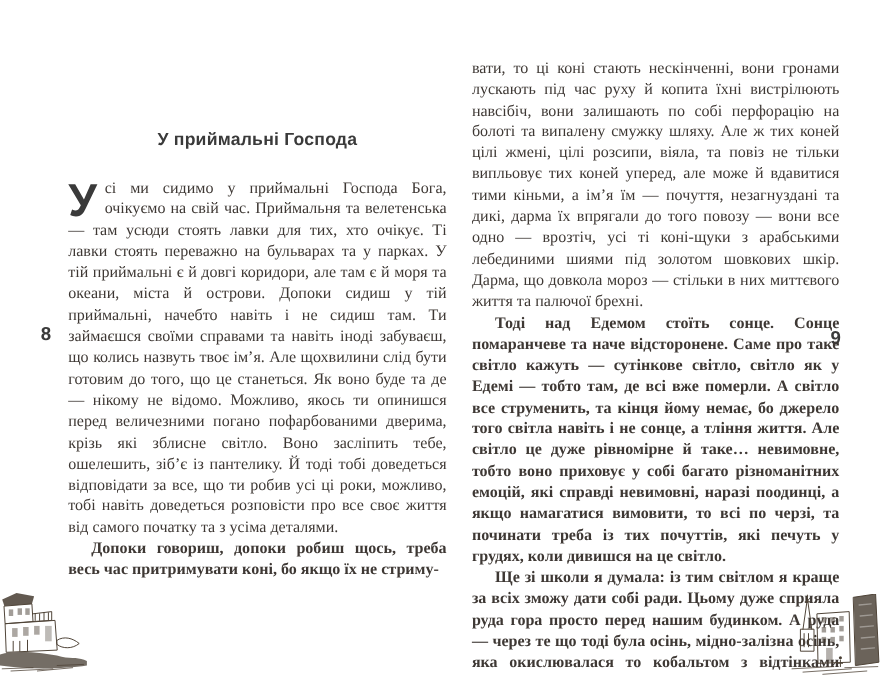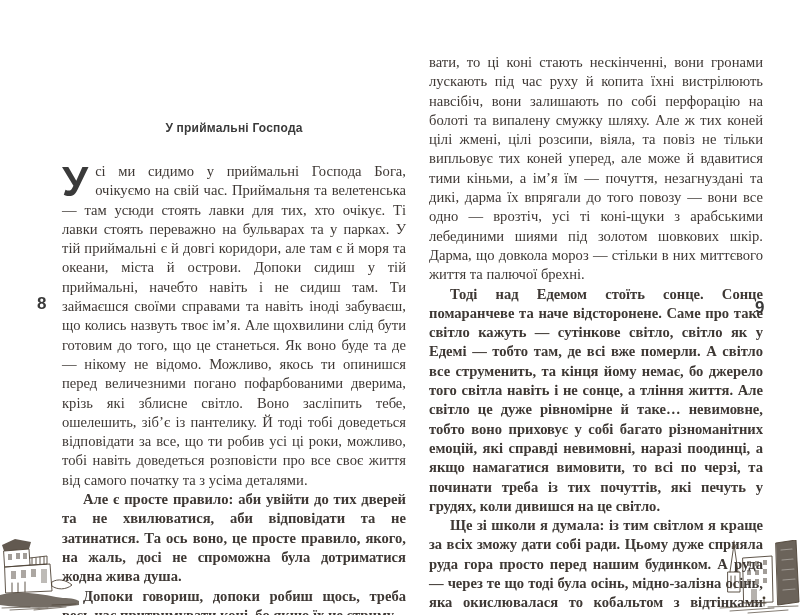--- a/index.html
+++ b/index.html
@@ -4,21 +4,21 @@
 <style>
   html,body{margin:0;padding:0;background:#ffffff;}
   .spread{
     position:relative;width:800px;height:615px;background:#ffffff;overflow:hidden;
     font-family:"Liberation Serif", serif;color:#3e3834;
   }
   .text-col{position:absolute;text-align:justify;font-size:14.6px;line-height:19.3px;}
   .left-col{left:62px;top:116px;width:344px;}
   .right-col{left:429px;top:53px;width:334px;}
   .chapter-heading{
-    font-family:"Liberation Sans", sans-serif;font-weight:bold;font-size:12px;
+    font-family:"Liberation Sans", sans-serif;font-weight:bold;font-size:16px;
     line-height:24px;color:#3a3a3a;text-align:center;margin:0 0 22px 0;letter-spacing:.2px;
   }
   .para{margin:0;padding:0;}
   .para.indent{text-indent:21px;font-weight:bold;}
   .dropcap{
     float:left;font-family:"Liberation Sans", sans-serif;font-weight:bold;
     font-size:42px;line-height:33px;padding:3px 7px 0 0;color:#3a3a3a;
   }
   .pagenum{
     position:absolute;font-family:"Liberation Sans", sans-serif;font-weight:bold;
@@ -35,21 +35,20 @@
 
 <div class="spread">
 
   <div class="pagenum pagenum-left">8</div>
 
   <div class="pagenum pagenum-right">9</div>
 
   <div class="text-col left-col">
     <h1 class="chapter-heading">У приймальні Господа</h1>
     <p class="para"><span class="dropcap">У</span><span>сі ми сидимо у приймальні Господа Бога, очікуємо на свій час. Приймальня та велетенська — там усюди стоять лавки для тих, хто очікує. Ті лавки стоять переважно на бульварах та у парках. У тій приймальні є й довгі коридори, але там є й моря та океани, міста й острови. Допоки сидиш у тій приймальні, начебто навіть і не сидиш там. Ти займаєшся своїми справами та навіть іноді забуваєш, що колись назвуть твоє ім’я. Але щохвилини слід бути готовим до того, що це станеться. Як воно буде та де — нікому не відомо. Можливо, якось ти опинишся перед величезними погано пофарбованими дверима, крізь які зблисне світло. Воно засліпить тебе, ошелешить, зіб’є із пантелику. Й тоді тобі доведеться відповідати за все, що ти робив усі ці роки, можливо, тобі навіть доведеться розповісти про все своє життя від самого початку та з усіма деталями.</span></p>
-    <p class="para indent">Але є просте правило: аби увійти до тих дверей та не хвилюватися, аби відповідати та не затинатися. Та ось воно, це просте правило, якого, на жаль, досі не спроможна була дотриматися жодна жива душа.</p>
     <p class="para indent">Допоки говориш, допоки робиш щось, треба весь час притримувати коні, бо якщо їх не стриму-</p>
   </div>
 
   <div class="text-col right-col">
     <p class="para">вати, то ці коні стають нескінченні, вони гронами лускають під час руху й копита їхні вистрілюють навсібіч, вони залишають по собі перфорацію на болоті та випалену смужку шляху. Але ж тих коней цілі жмені, цілі розсипи, віяла, та повіз не тільки випльовує тих коней уперед, але може й вдавитися тими кіньми, а ім’я їм — почуття, незагнуздані та дикі, дарма їх впрягали до того повозу — вони все одно — врозтіч, усі ті коні-щуки з арабськими лебединими шиями під золотом шовкових шкір. Дарма, що довкола мороз — стільки в них миттєвого життя та палючої брехні.</p>
     <p class="para indent">Тоді над Едемом стоїть сонце. Сонце помаранчеве та наче відсторонене. Саме про таке світло кажуть — сутінкове світло, світло як у Едемі — тобто там, де всі вже померли. А світло все струменить, та кінця йому немає, бо джерело того світла навіть і не сонце, а тління життя. Але світло це дуже рівномірне й таке… невимовне, тобто воно приховує у собі багато різноманітних емоцій, які справді невимовні, наразі поодинці, а якщо намагатися вимовити, то всі по черзі, та починати треба із тих почуттів, які печуть у грудях, коли дивишся на це світло.</p>
     <p class="para indent">Ще зі школи я думала: із тим світлом я краще за всіх зможу дати собі ради. Цьому дуже сприяла руда гора просто перед нашим будинком. А руда — через те що тоді була осінь, мідно-залізна осінь, яка окислювалася то кобальтом з відтінками купоросу із мідяних листяних систем, то темною, іржавою під снігом зимою, куди вгрузали мої колінки, коли я з промоклими ногами ходила між старими вулицями із напівзруйнованими будинками, якими зви-</p>
   </div>
 
   <div class="illo illo-bl">

